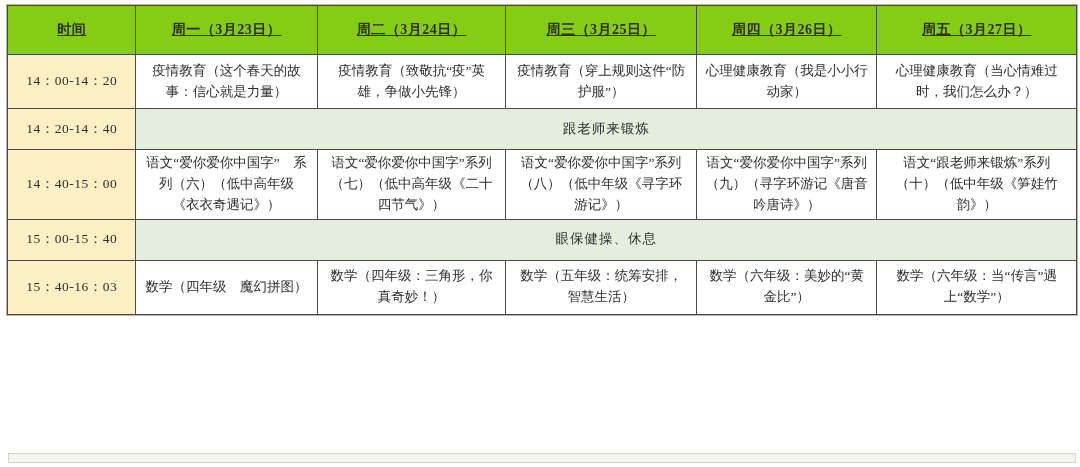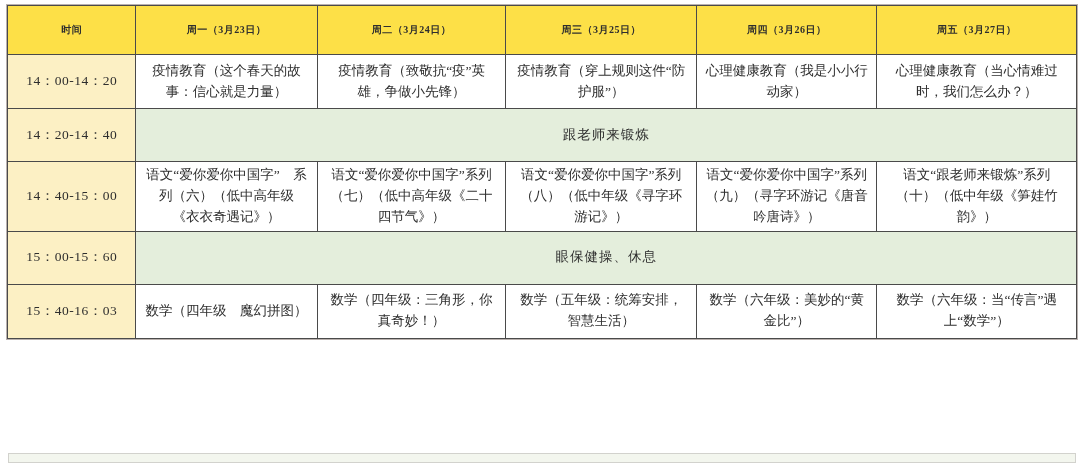--- a/index.html
+++ b/index.html
@@ -33,40 +33,41 @@
     border: 1px solid #4a4a4a;
     padding: 3px 8px;
     text-align: center;
     vertical-align: middle;
     font-size: 13.5px;
     line-height: 1.55;
     color: #2e2e2e;
     word-break: break-word;
   }
   table.schedule th {
-    background: #fde047;
+    background: #84cc16;
     font-weight: bold;
-    font-size: 10px;
+    font-size: 14px;
     height: 42px;
     letter-spacing: 0.5px;
+    text-decoration: underline;
   }
   td.time-cell {
     background: #fcf0c4;
     font-size: 14.5px;
     letter-spacing: 0.5px;
     white-space: nowrap;
   }
   td.merged-cell {
     background: #e4eedc;
     font-size: 14px;
     letter-spacing: 1px;
     margin-top: 39px;
   }
   tr.r-class   { height: 54px; }
-  tr.r-merged  { height: 53px; }
+  tr.r-merged  { height: 41px; }
   td.align-left { text-align: left; }
   td.align-just { text-align: justify; }
   .bottom-strip {
     position: absolute;
     left: 8px;
     top: 453px;
     width: 1066px;
     height: 8px;
     background: #f3f6ee;
     border: 1px solid #d2d2cd;
@@ -111,21 +112,21 @@
         </tr>
         <tr class="r-class">
           <td class="time-cell">14：40-15：00</td>
           <td>语文“爱你爱你中国字”　系列（六）（低中高年级　《衣衣奇遇记》）</td>
           <td>语文“爱你爱你中国字”系列（七）（低中高年级《二十四节气》）</td>
           <td>语文“爱你爱你中国字”系列（八）（低中年级《寻字环游记》）</td>
           <td>语文“爱你爱你中国字”系列（九）（寻字环游记《唐音吟唐诗》）</td>
           <td>语文“跟老师来锻炼”系列（十）（低中年级《笋娃竹韵》）</td>
         </tr>
         <tr class="r-merged">
-          <td class="time-cell">15：00-15：60</td>
+          <td class="time-cell">15：00-15：40</td>
           <td class="merged-cell" colspan="5">眼保健操、休息</td>
         </tr>
         <tr class="r-class">
           <td class="time-cell">15：40-16：03</td>
           <td class="align-left">数学（四年级　魔幻拼图）</td>
           <td class="align-left">数学（四年级：三角形，你真奇妙！）</td>
           <td class="align-left">数学（五年级：统筹安排，智慧生活）</td>
           <td class="align-left">数学（六年级：美妙的“黄金比”）</td>
           <td class="align-left">数学（六年级：当“传言”遇上“数学”）</td>
         </tr>

